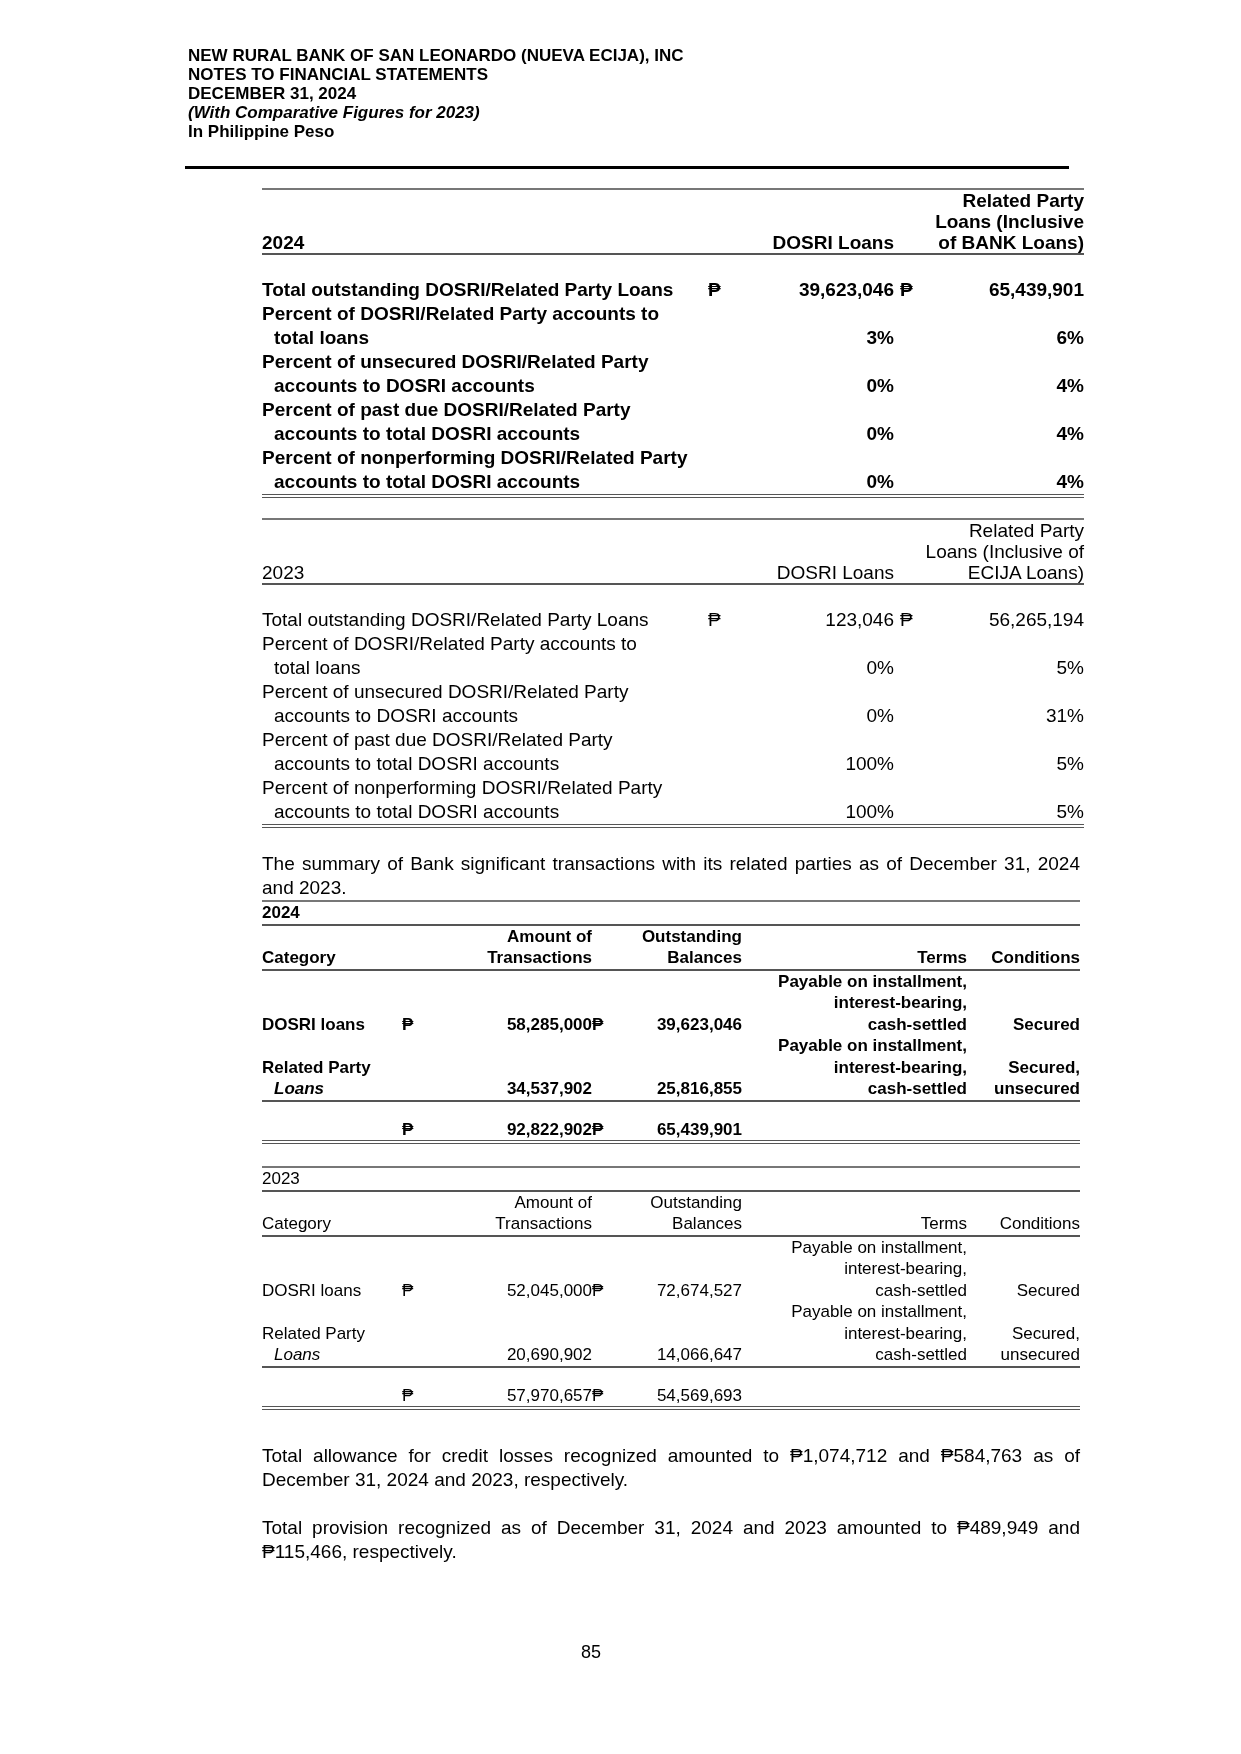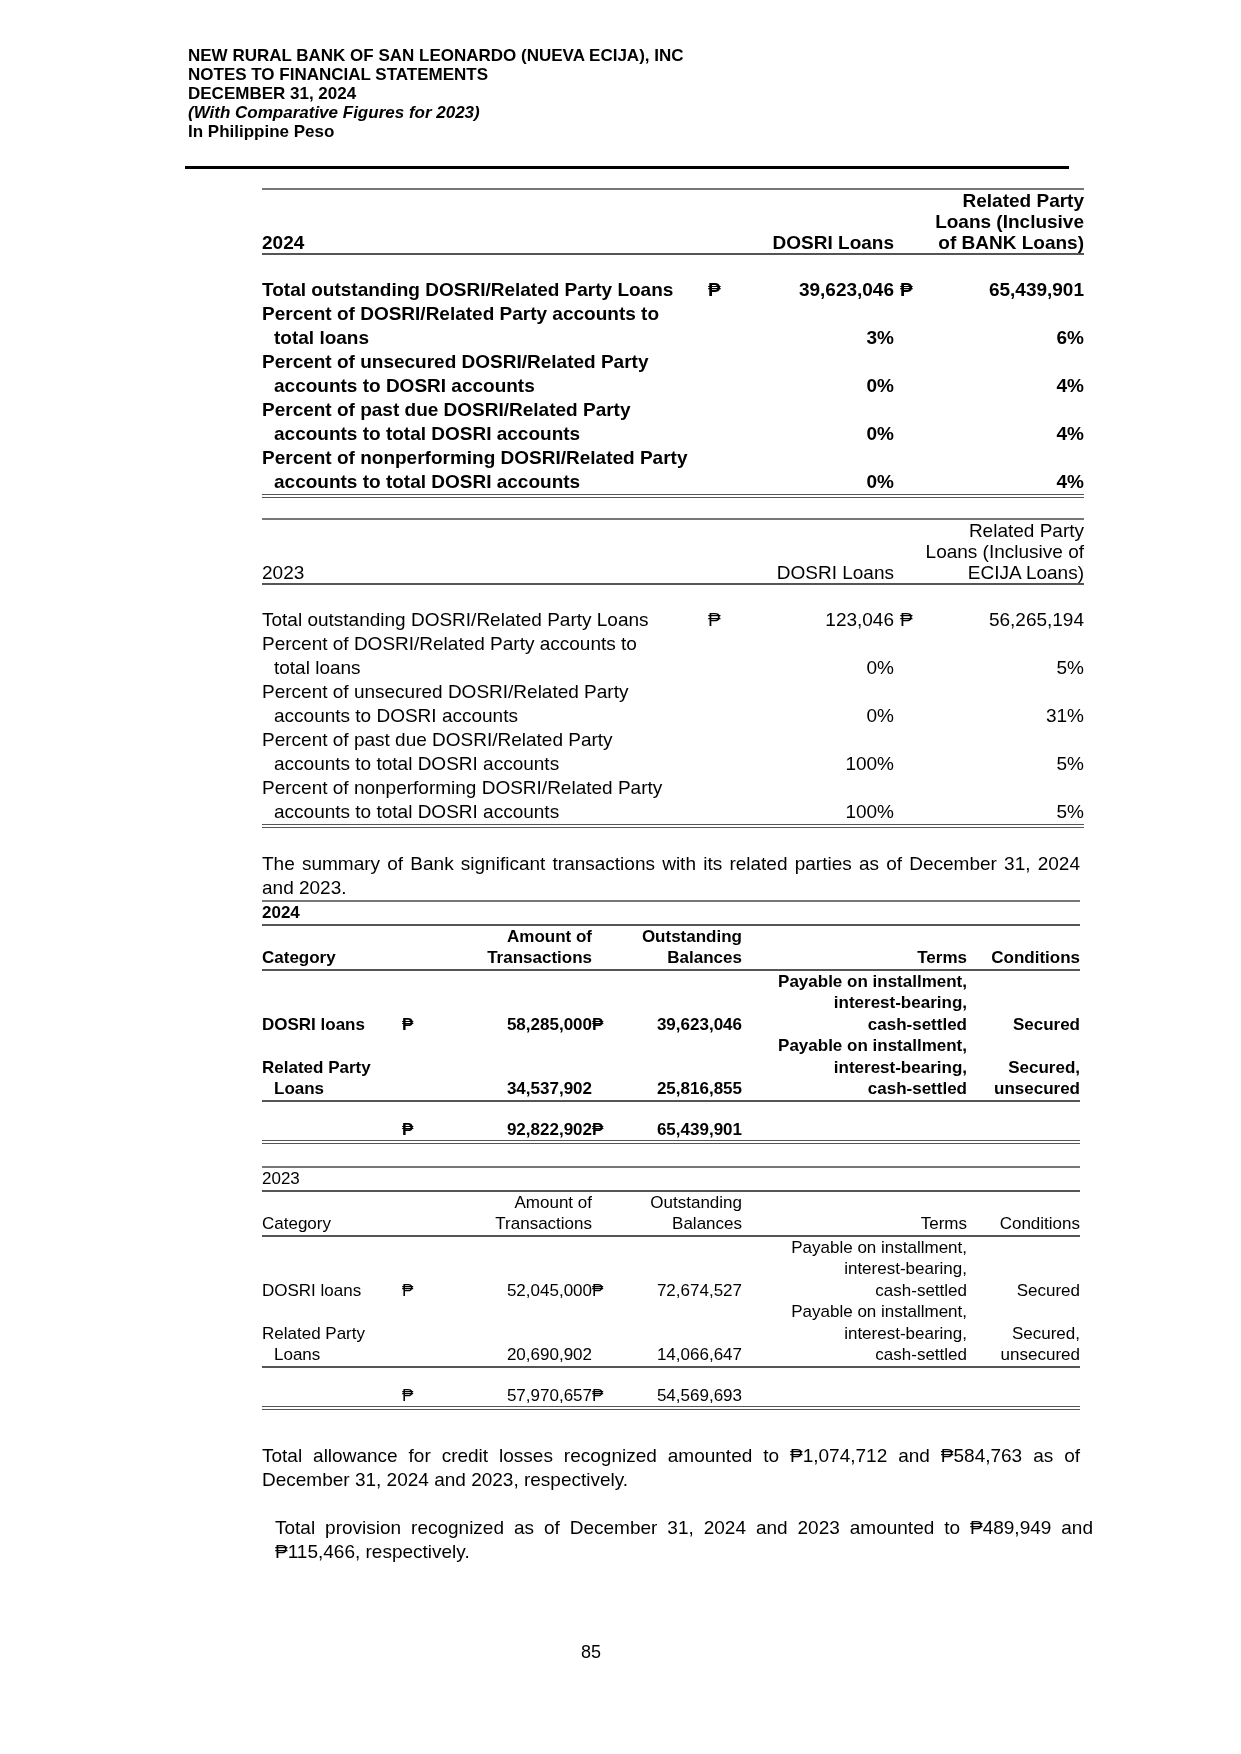--- a/index.html
+++ b/index.html
@@ -23,21 +23,21 @@
   .dbl td { border-bottom: 4px double #555; margin-left: 48px; }
 
   .para { position: absolute; left: 262px; width: 818px; font-size: 19px; line-height: 24px; text-align: justify; }
 
   .txn { position: absolute; left: 262px; font-size: 17px; line-height: 21.5px; }
   .txn table { border-collapse: collapse; table-layout: fixed; }
   .txn td { padding: 0; vertical-align: bottom; white-space: nowrap; }
   .txn.bold { font-weight: bold; }
   .txn .r { text-align: right; }
   .txn .l { text-align: left; }
-  .txn .indent { padding-left: 12px; }
+  .txn .indent { padding-left: 12px; font-style: italic; }
   .txn .yr-row td { border-top: 2px solid #777; border-bottom: 2px solid #555; }
   .txn .hdr-row td { border-bottom: 2px solid #555; }
   .txn .sub-row td { border-bottom: 2px solid #555; }
   .txn .tot-row td { border-bottom: 4px double #555; }
 
   .pageno { position: absolute; left: 0; width: 1142px; top: 1642px; text-align: center; font-size: 18px; margin-left: 20px; }
 </style>
 </head>
 <body>
 
@@ -352,15 +352,15 @@
       <td class="l">₱</td>
       <td class="r">54,569,693</td>
       <td></td>
           <td></td>
     </tr>
   </tbody>
     </table>
 </div>
 
 <div class="para" style="top:1444px;">Total allowance for credit losses recognized amounted to ₱1,074,712 and ₱584,763 as of December 31, 2024 and 2023, respectively.</div>
-<div class="para" style="top:1516px;margin-left:13px;">Total provision recognized as of December 31, 2024 and 2023 amounted to ₱489,949 and ₱115,466, respectively.</div>
+<div class="para" style="top:1516px;">Total provision recognized as of December 31, 2024 and 2023 amounted to ₱489,949 and ₱115,466, respectively.</div>
 
 <div class="pageno">85</div>
 
 </body></html>

